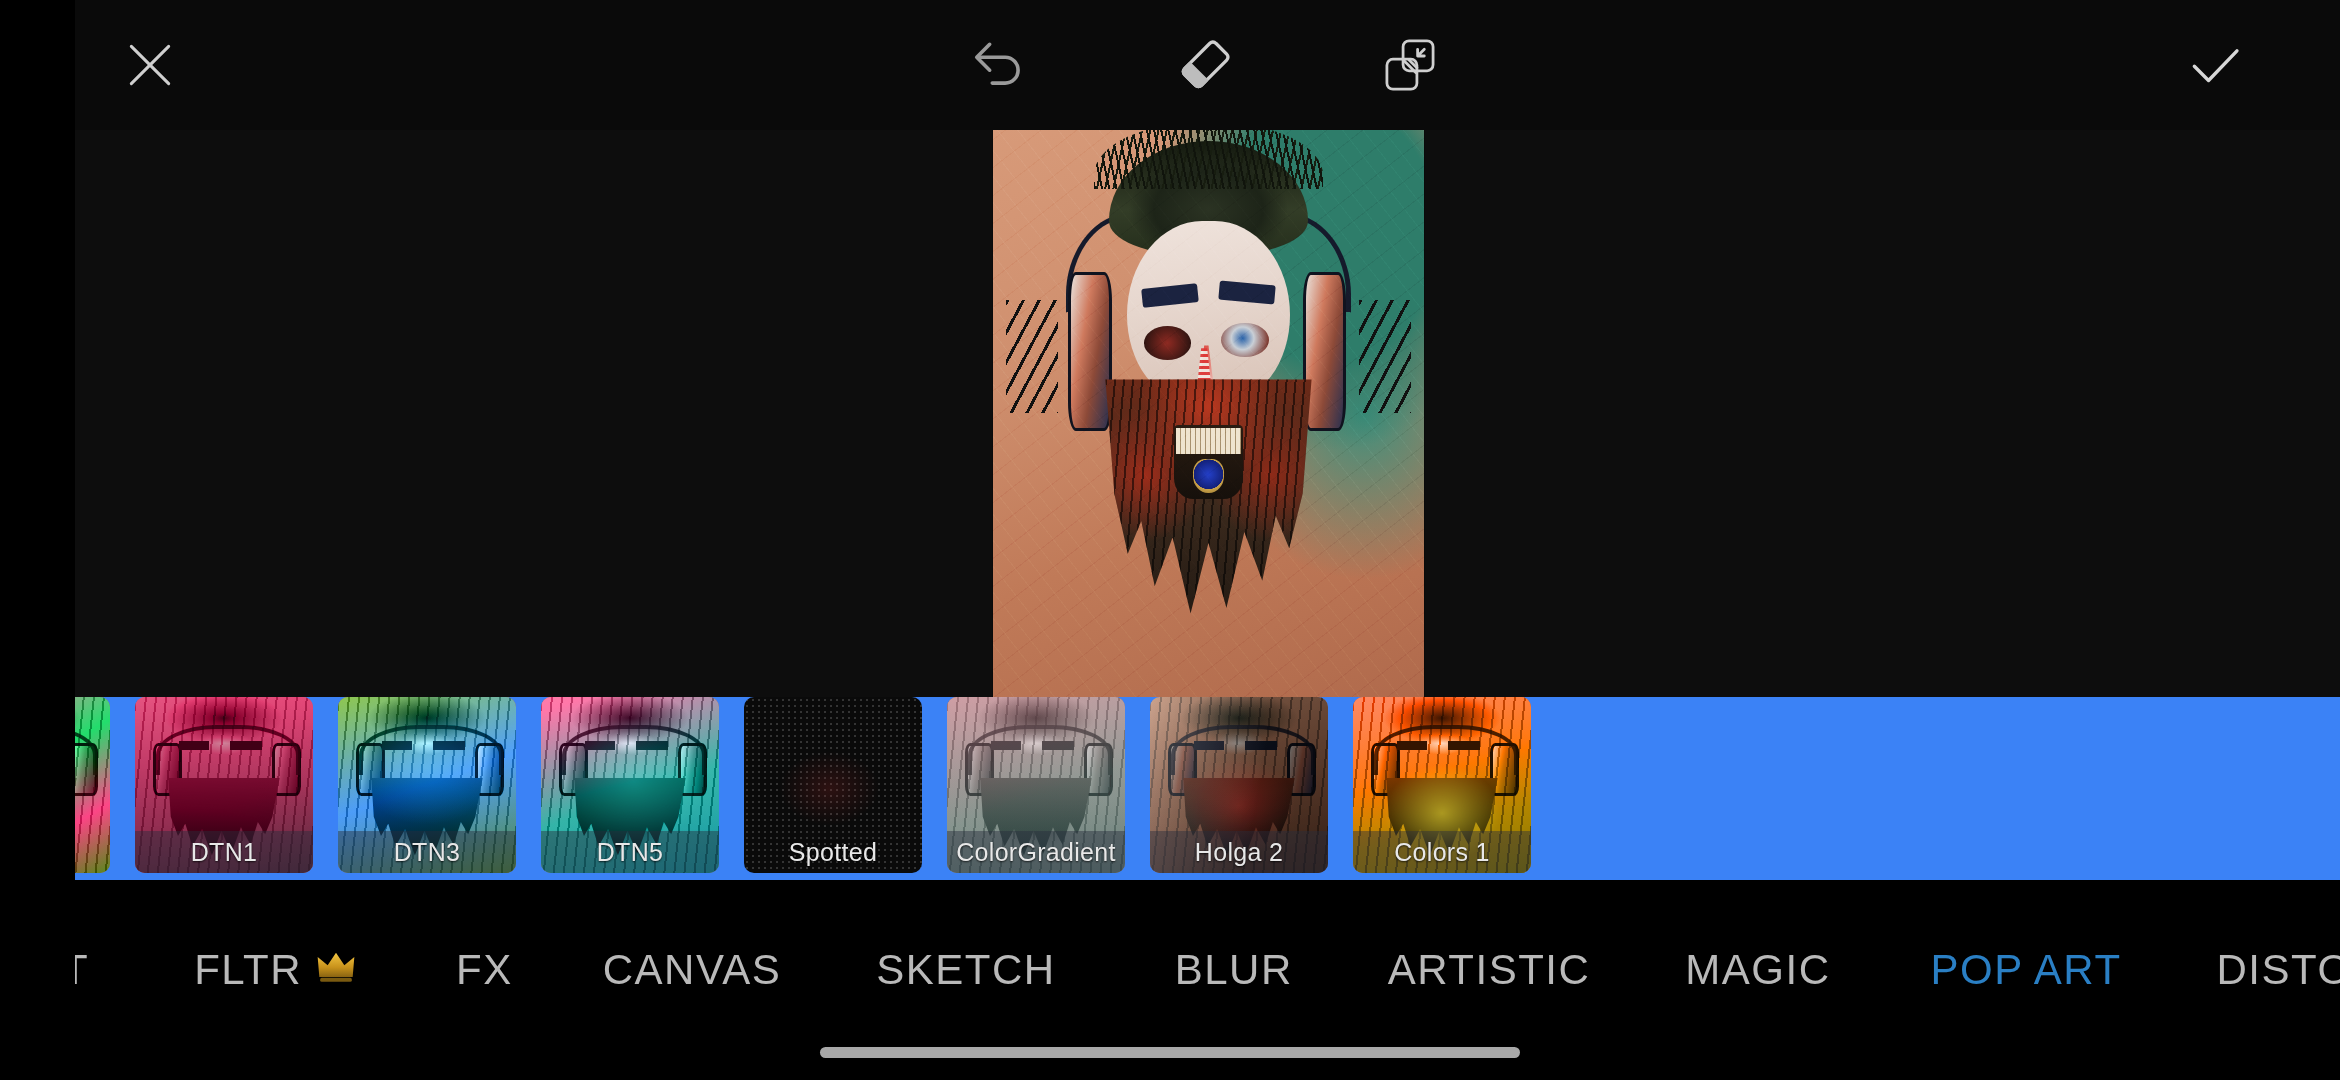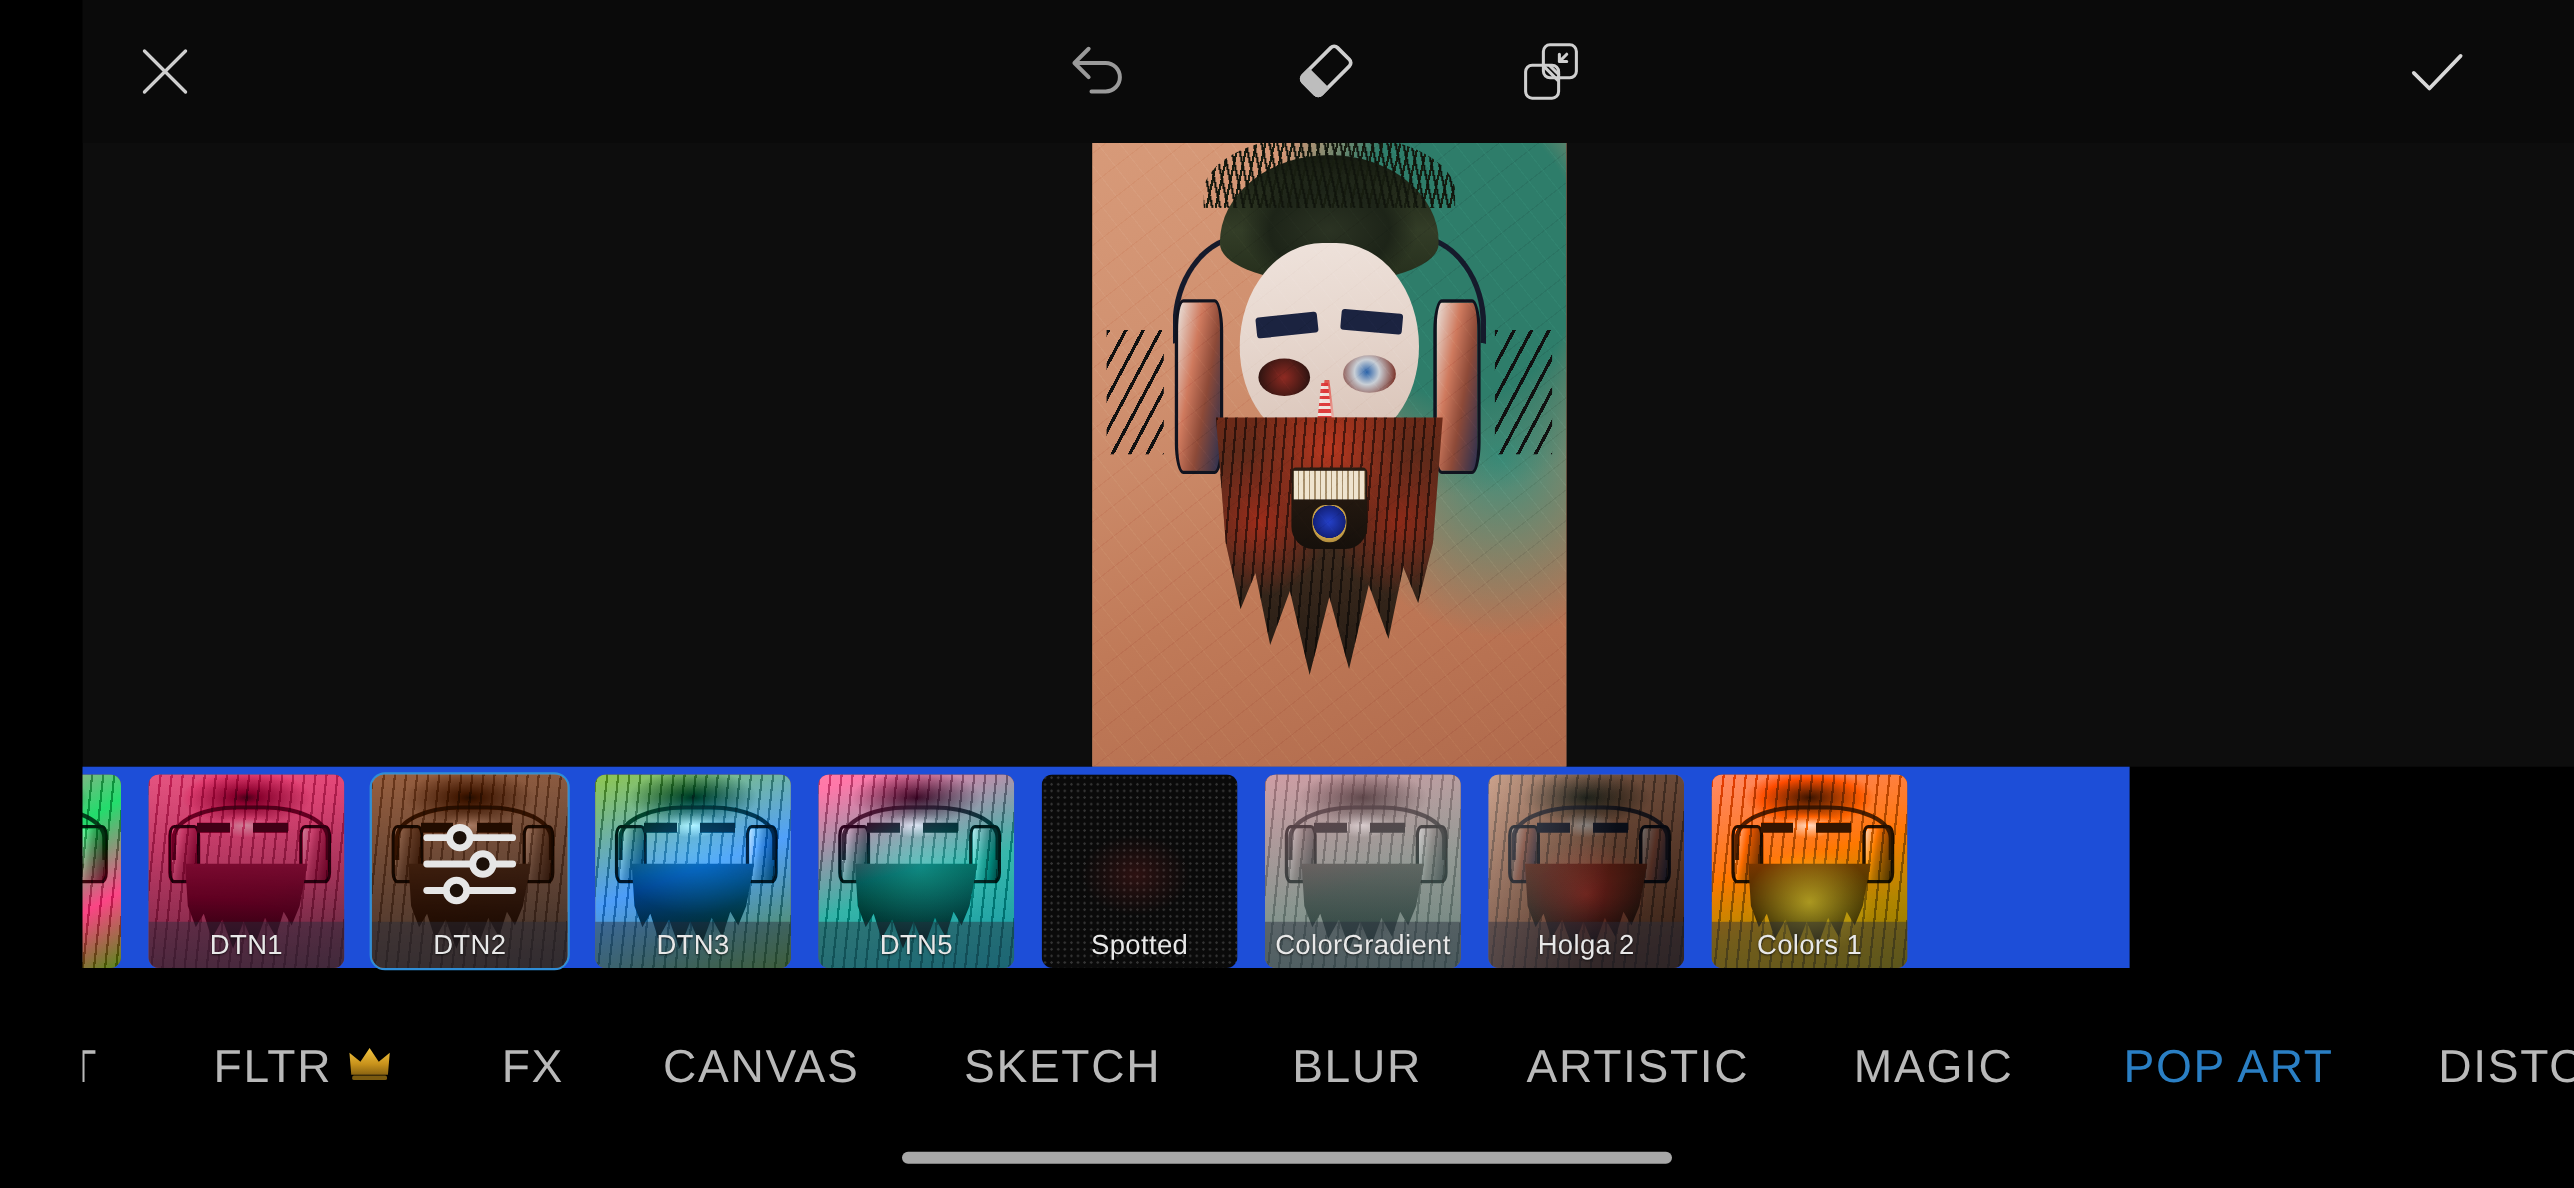--- a/index.html
+++ b/index.html
@@ -90,22 +90,22 @@
   .aw-bandR{ left:61%; border-left:none;  border-radius:0 60% 0 0/0 80% 0 0; transform:skewY(8deg);}
   .aw-boltL,.aw-boltR{ position:absolute; top:30%; width:12%; height:20%;
     background:repeating-linear-gradient(118deg,#111 0 3px,rgba(0,0,0,0) 3px 14px); }
   .aw-boltL{ left:3%; } .aw-boltR{ left:85%; }
   .aw-grain{ position:absolute; inset:0;
     background:repeating-linear-gradient(52deg, rgba(255,255,255,.05) 0 1px, rgba(0,0,0,0) 1px 16px),
                repeating-linear-gradient(-38deg, rgba(0,0,0,.07) 0 1px, rgba(0,0,0,0) 1px 22px);
     mix-blend-mode:overlay; }
 
   
-  .thumbs{ position:absolute; left:0; top:697px; width:1936px; height:183px; background:#1d4ed8;
-           display:flex; align-items:flex-end; z-index:4; }
+  .thumbs{ position:absolute; left:0; top:697px; width:2340px; height:183px; background:#3b82f6;
+           display:flex; align-items:flex-start; z-index:4; }
   .thumb{ position:relative; flex:0 0 auto; width:178px; height:176px; margin-right:25px;
           border-radius:10px; overflow:hidden; }
   .thumb.sel{ outline:4px solid #2f8ed6; outline-offset:-2px; border-radius:12px; }
   .thumb .art{ position:absolute; inset:0; }
   .thumb .cap{ position:absolute; left:0; right:0; bottom:0; height:42px;
         display:flex; align-items:center; justify-content:center;
         color:#e8e8e8; font-size:25px; letter-spacing:.3px;
         background:rgba(40,44,60,.45); text-shadow:0 1px 2px rgba(0,0,0,.7); }
   .thumb.nobg .cap{ background:transparent; }
   .sliders{ position:absolute; left:50%; top:48%; transform:translate(-50%,-50%); }
@@ -263,41 +263,20 @@
         <div class="art">
   <div class="t-base"></div>
   <div class="t-hp"></div>
   <div class="t-feat"></div>
   <div class="t-beard"></div>
           <div class="tint" style="background:linear-gradient(160deg,#c2185b 0%,#8e0038 60%,#4a0020 100%)"></div>
             <div class="mul" style="background:linear-gradient(180deg,rgba(180,20,60,.35),rgba(40,0,20,.55))"></div>
         </div>
         <div class="cap">DTN1</div>
       </div>
-      <div class="thumb sel">
-        <div class="art">
-  <div class="t-base"></div>
-  <div class="t-hp"></div>
-  <div class="t-feat"></div>
-  <div class="t-beard"></div>
-          <div class="tint" style="background:linear-gradient(160deg,#8d4a1e 0%,#4a2410 70%,#2a1408 100%)"></div>
-            <div class="mul" style="background:linear-gradient(180deg,rgba(80,40,15,.45),rgba(20,10,4,.6))"></div>
-        </div>
-        <span class="sliders">
-    <svg width="96" height="78" viewBox="0 0 32 26" fill="none" stroke="#e6e6e6" stroke-width="2.1" stroke-linecap="round">
-      <line x1="3" y1="5" x2="29" y2="5"></line>
-      <line x1="3" y1="13" x2="29" y2="13"></line>
-      <line x1="3" y1="21" x2="29" y2="21"></line>
-      <circle cx="13" cy="5" r="3.1" fill="#1c1008"></circle>
-      <circle cx="20" cy="13" r="3.1" fill="#1c1008"></circle>
-      <circle cx="12" cy="21" r="3.1" fill="#1c1008"></circle>
-    </svg>
-  </span>
-        <div class="cap">DTN2</div>
-      </div>
       <div class="thumb">
         <div class="art">
   <div class="t-base"></div>
   <div class="t-hp"></div>
   <div class="t-feat"></div>
   <div class="t-beard"></div>
           <div class="tint" style="background:linear-gradient(160deg,#8bc34a 0%,#1565c0 50%,#33691e 100%)"></div>
             <div class="scr" style="background:radial-gradient(ellipse 55% 45% at 50% 40%, rgba(21,101,192,.45) 0%, rgba(0,0,0,0) 72%)"></div>
         </div>
         <div class="cap">DTN3</div>

